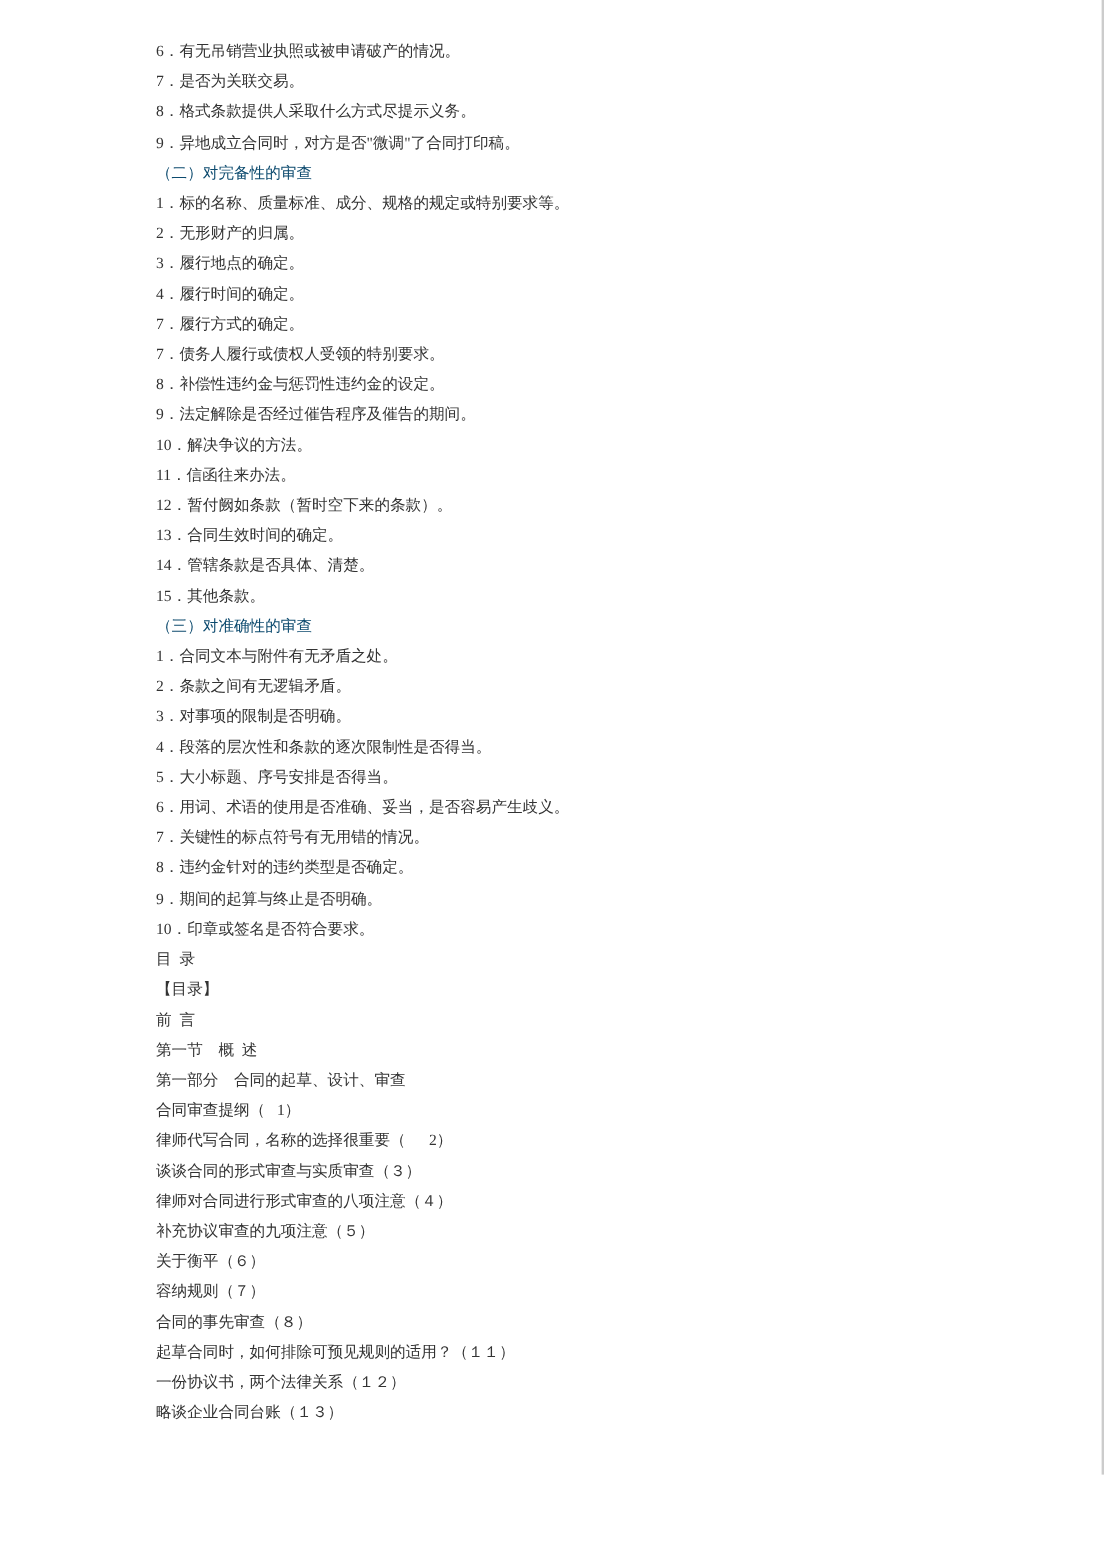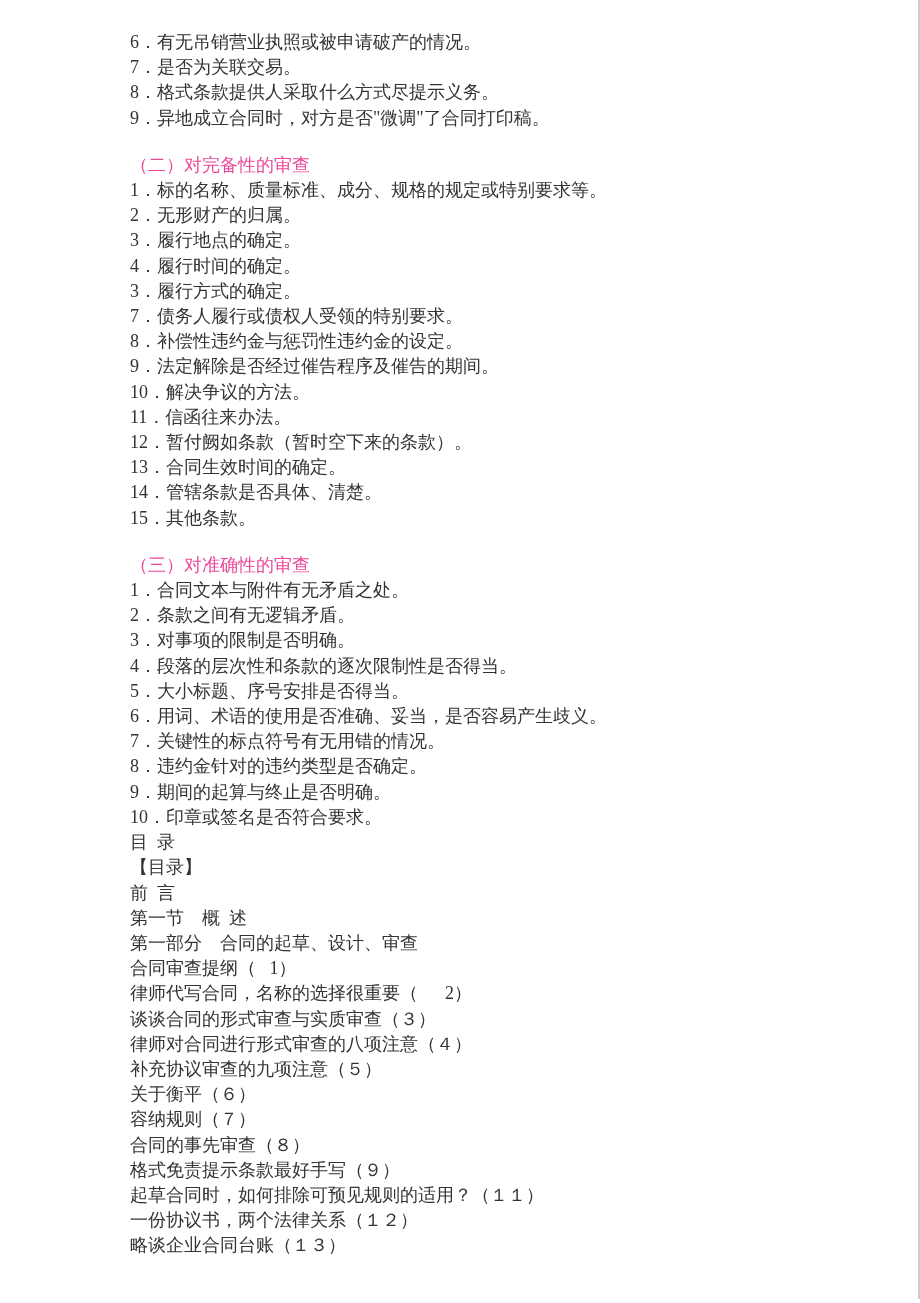--- a/index.html
+++ b/index.html
@@ -9,44 +9,43 @@
     font-family: "SimSun", "宋体", serif;
     width: 920px;
   }
   .page {
     width: 920px;
     padding: 30px 0 40px 130px;
     box-sizing: border-box;
     border-right: 2px solid #cccccc;
   }
   .line {
-    font-size: 18px;
+    font-size: 13px;
     line-height: 25.2px;
     color: #333333;
     white-space: pre;
   }
   .orange {
-    color: #ec4899;
-    margin-top: 22px;
+    color: #0c4a6e;
   }
 </style>
 </head>
 <body>
 
 <div class="page" id="page-root">
     <div class="line">6．有无吊销营业执照或被申请破产的情况。</div>
     <div class="line">7．是否为关联交易。</div>
     <div class="line">8．格式条款提供人采取什么方式尽提示义务。</div>
     <div class="line">9．异地成立合同时，对方是否"微调"了合同打印稿。</div>
     <div class="line orange">（二）对完备性的审查</div>
     <div class="line">1．标的名称、质量标准、成分、规格的规定或特别要求等。</div>
     <div class="line">2．无形财产的归属。</div>
     <div class="line">3．履行地点的确定。</div>
     <div class="line">4．履行时间的确定。</div>
-    <div class="line">3．履行方式的确定。</div>
+    <div class="line">7．履行方式的确定。</div>
     <div class="line">7．债务人履行或债权人受领的特别要求。</div>
     <div class="line">8．补偿性违约金与惩罚性违约金的设定。</div>
     <div class="line">9．法定解除是否经过催告程序及催告的期间。</div>
     <div class="line">10．解决争议的方法。</div>
     <div class="line">11．信函往来办法。</div>
     <div class="line">12．暂付阙如条款（暂时空下来的条款）。</div>
     <div class="line">13．合同生效时间的确定。</div>
     <div class="line">14．管辖条款是否具体、清楚。</div>
     <div class="line">15．其他条款。</div>
     <div class="line orange">（三）对准确性的审查</div>
@@ -66,17 +65,16 @@
     <div class="line">第一节    概  述</div>
     <div class="line">第一部分    合同的起草、设计、审查</div>
     <div class="line">合同审查提纲（   1）</div>
     <div class="line">律师代写合同，名称的选择很重要（      2）</div>
     <div class="line">谈谈合同的形式审查与实质审查（３）</div>
     <div class="line">律师对合同进行形式审查的八项注意（４）</div>
     <div class="line">补充协议审查的九项注意（５）</div>
     <div class="line">关于衡平（６）</div>
     <div class="line">容纳规则（７）</div>
     <div class="line">合同的事先审查（８）</div>
-    <div class="line">格式免责提示条款最好手写（９）</div>
     <div class="line">起草合同时，如何排除可预见规则的适用？（１１）</div>
     <div class="line">一份协议书，两个法律关系（１２）</div>
     <div class="line">略谈企业合同台账（１３）</div>
   </div>
 
 </body></html>

